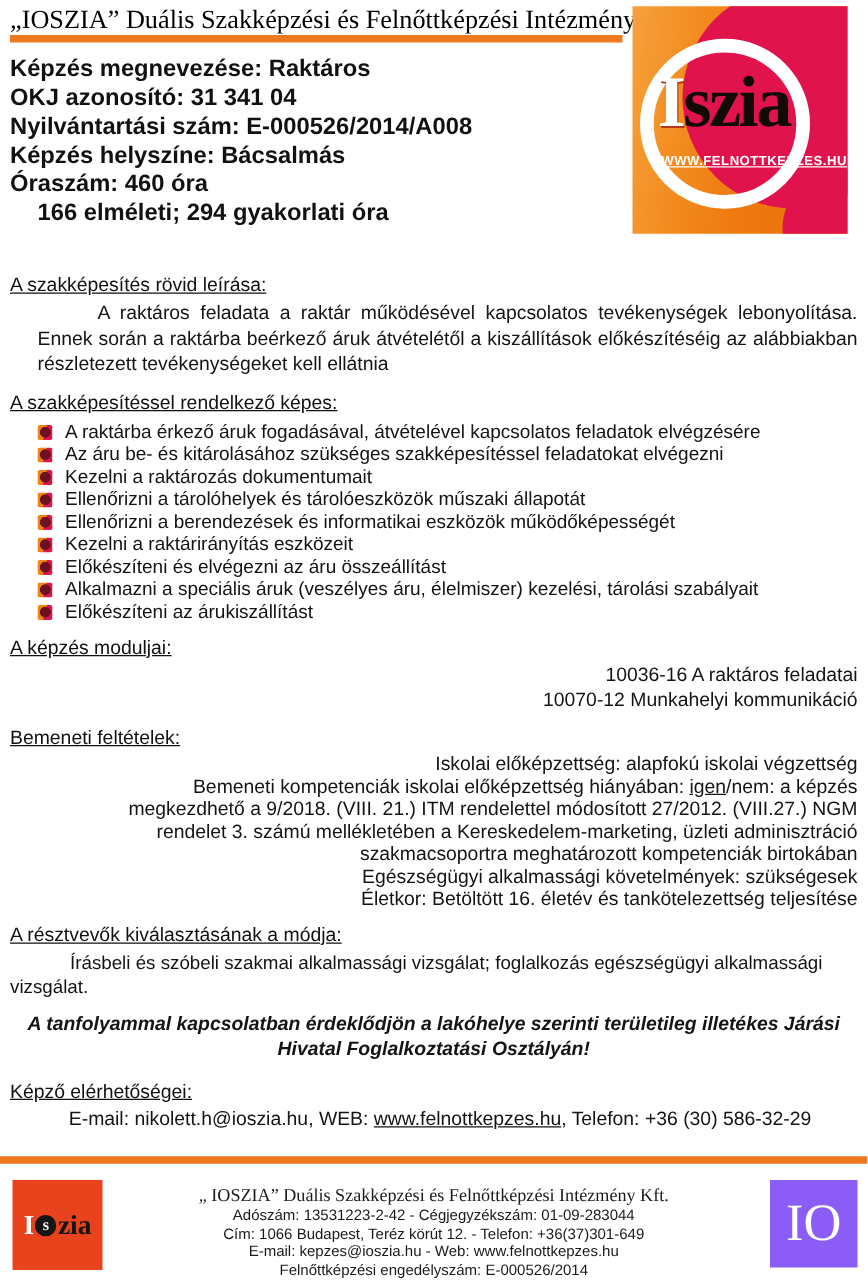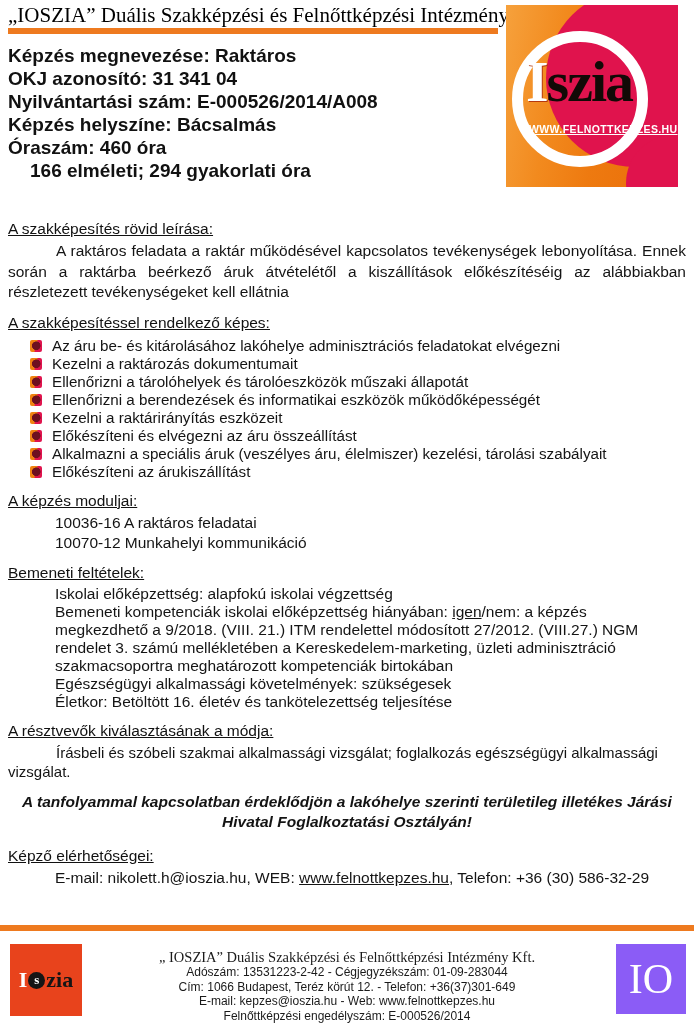--- a/index.html
+++ b/index.html
@@ -60,33 +60,33 @@
 
   
   .content { position:absolute; top:210px; left:8px; width:678px; }
   .sec-heading {
     font-size:15.5px; text-decoration:underline; line-height:19px;
     margin-top:10px; margin-bottom:3px; color:#111;
   }
   .h-desc { margin-top:9px; }
   .para-just {
     font-size:15.5px; line-height:20.5px; text-align:justify;
-    text-indent:48px; color:#141414;
+    text-indent:48px; color:#141414;margin-left:22px;
   }
   .bullet-list { padding-top:2px; }
   .bullet-row { display:flex; align-items:center; line-height:18px; height:18px; }
   .bullet-icon {
     flex:0 0 auto; width:12px; height:12px; margin:0 10px 0 22px;
     border-radius:2px;
     background:
       radial-gradient(circle at 52% 48%, #6d1020 0 4px, rgba(0,0,0,0) 4.6px),
       linear-gradient(105deg, #f08311 46%, #e0134d 54%);
   }
   .bullet-text { font-size:15.2px; }
-  .indent-block { margin-left:47px; font-size:15.5px; }
+  .indent-block { margin-left:47px; font-size:15.5px;text-align:right; }
   .mod-line { line-height:20px; }
   .req-block { line-height:18px; }
   .u { text-decoration:underline; }
   .sel-para { font-size:15px; line-height:19px; text-indent:48px; }
   .notice {
     margin-top:11px; font-size:15.5px; font-weight:bold; font-style:italic;
     text-align:center; line-height:20px;
   }
   .contact-line { margin-left:47px; font-size:15.5px; line-height:19px; }
   .h-contact { margin-top:14px; }
@@ -147,21 +147,25 @@
 
 <div class="content">
 
   <div class="sec-heading h-desc">A szakképesítés rövid leírása:</div>
   <div class="para-just">A raktáros feladata a raktár működésével kapcsolatos tevékenységek lebonyolítása. Ennek során a raktárba beérkező áruk átvételétől a kiszállítások előkészítéséig az alábbiakban részletezett tevékenységeket kell ellátnia</div>
 
   <div class="sec-heading">A szakképesítéssel rendelkező képes:</div>
   <div class="bullet-list">
     <div class="bullet-row">
         <span class="bullet-icon"></span>
-        <span class="bullet-text">Az áru be- és kitárolásához lakóhelye adminisztrációs feladatokat elvégezni</span>
+        <span class="bullet-text">A raktárba érkező áruk fogadásával, átvételével kapcsolatos feladatok elvégzésére</span>
+      </div>
+    <div class="bullet-row">
+        <span class="bullet-icon"></span>
+        <span class="bullet-text">Az áru be- és kitárolásához szükséges szakképesítéssel feladatokat elvégezni</span>
       </div>
     <div class="bullet-row">
         <span class="bullet-icon"></span>
         <span class="bullet-text">Kezelni a raktározás dokumentumait</span>
       </div>
     <div class="bullet-row">
         <span class="bullet-icon"></span>
         <span class="bullet-text">Ellenőrizni a tárolóhelyek és tárolóeszközök műszaki állapotát</span>
       </div>
     <div class="bullet-row">

